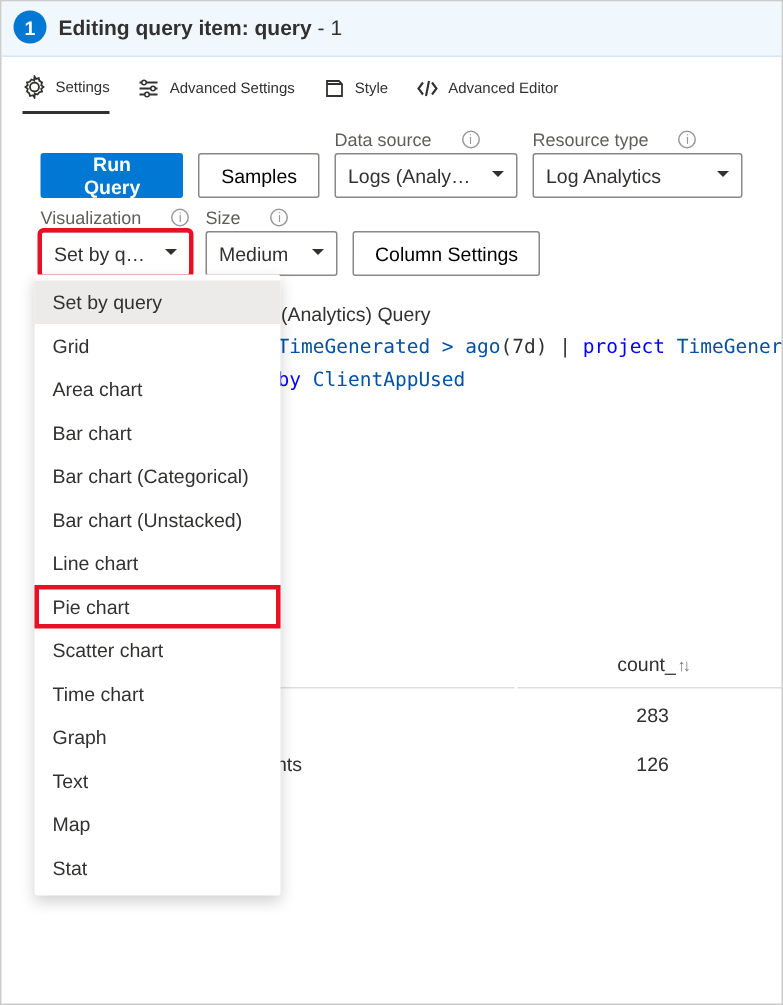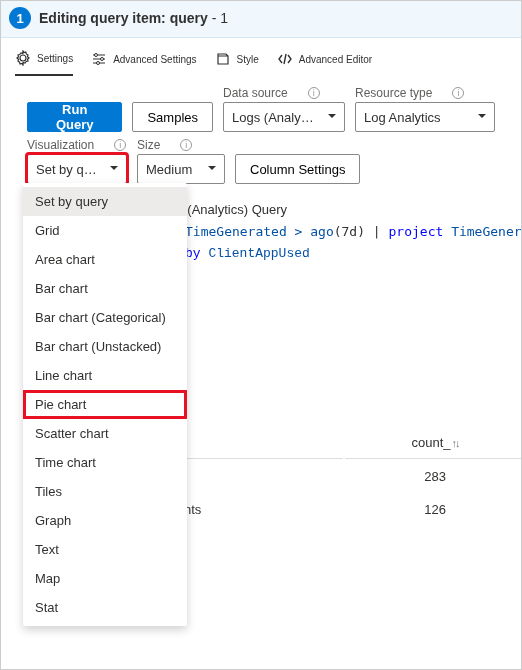--- a/index.html
+++ b/index.html
@@ -268,21 +268,21 @@
 </div>
 
 <div class="results-heading">
   <span style="visibility:hidden">xxxxxxxxxxxxxxxxxxxxxx</span><span>gs (Analytics) Query</span>
 </div>
 
 <div class="query-code">
   <div style="padding-left:158px;">
     <span class="tok-col">TimeGenerated &gt; </span><span class="tok-fn">ago</span><span class="tok-plain">(7d) | </span><span class="tok-kw">project</span><span class="tok-col"> TimeGener</span>
   </div>
-  <div style="padding-left:158px;font-family:Liberation Mono, monospace;">
+  <div style="padding-left:158px;">
     <span class="tok-kw">by</span><span class="tok-col"> ClientAppUsed</span>
   </div>
 </div>
 
 <table class="results-table">
   <thead>
     <tr>
       <th style="width:220px;"><span class="sort"></span></th>
       <th class="col2"><span>count_</span><span class="sort"></span></th>
     </tr>
@@ -303,18 +303,17 @@
     <div class="dropdown-item selected">Set by query</div>
     <div class="dropdown-item">Grid</div>
     <div class="dropdown-item">Area chart</div>
     <div class="dropdown-item">Bar chart</div>
     <div class="dropdown-item">Bar chart (Categorical)</div>
     <div class="dropdown-item">Bar chart (Unstacked)</div>
     <div class="dropdown-item">Line chart</div>
     <div class="dropdown-item hl">Pie chart</div>
     <div class="dropdown-item">Scatter chart</div>
     <div class="dropdown-item">Time chart</div>
-    <div class="dropdown-item">Tiles</div>
     <div class="dropdown-item">Graph</div>
     <div class="dropdown-item">Text</div>
     <div class="dropdown-item">Map</div>
     <div class="dropdown-item">Stat</div>
   </div>
 
 </body></html>

